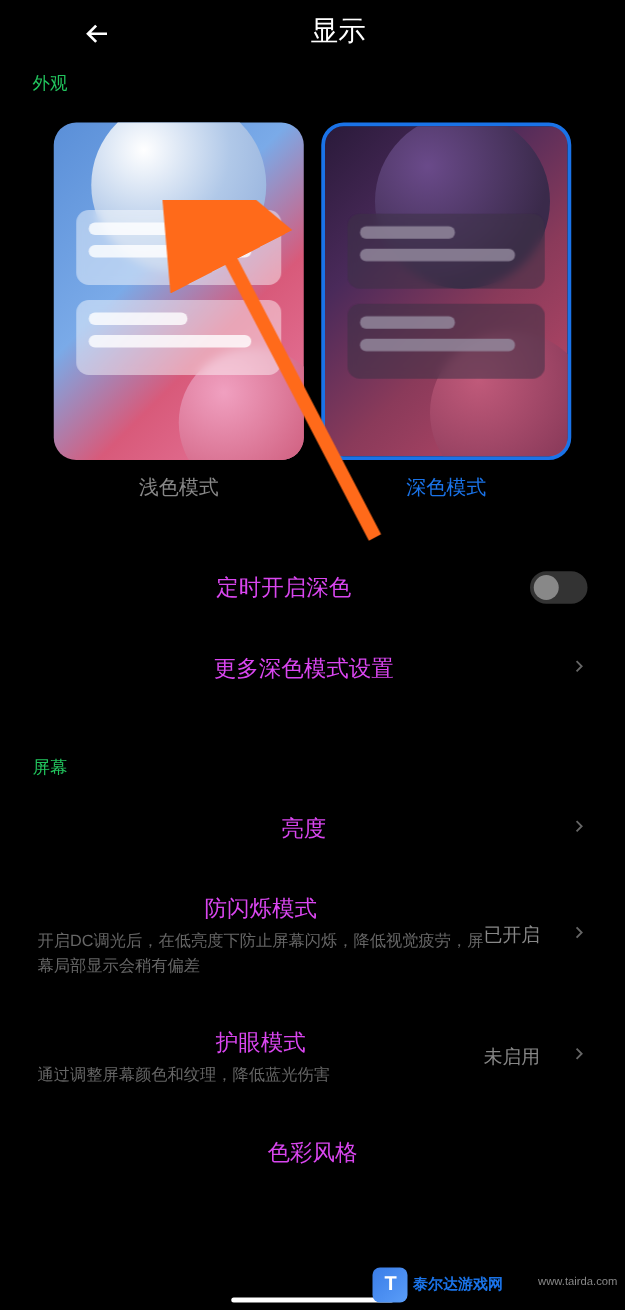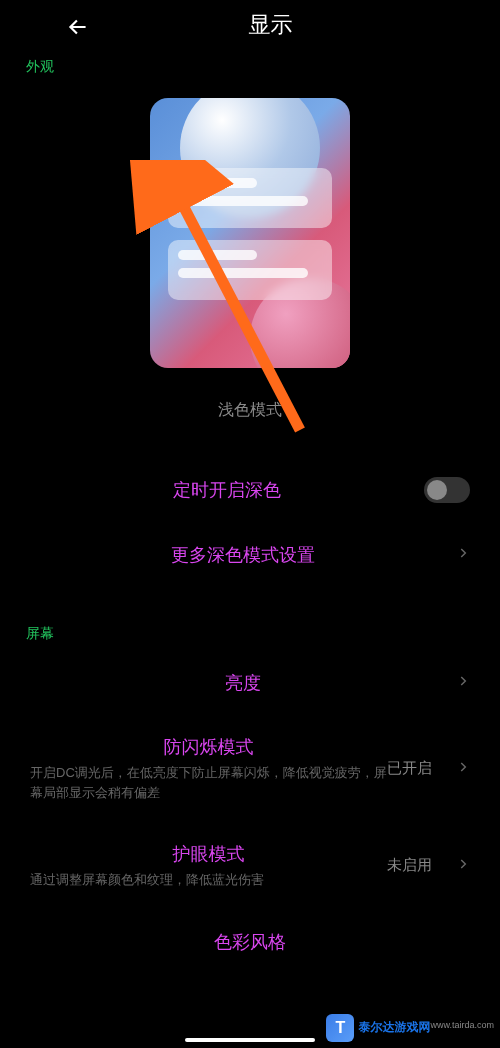--- a/index.html
+++ b/index.html
@@ -49,21 +49,20 @@
       gap: 14px;
       padding: 14px 34px 8px 34px;
       justify-content: center;
     }
     .theme-card {
       width: 200px;
       display: flex;
       flex-direction: column;
       align-items: center;
       cursor: pointer;
-      gap: 20px;
     }
     .theme-preview {
       width: 200px;
       height: 270px;
       border-radius: 18px;
       position: relative;
       overflow: hidden;
     }
     .theme-preview.selected {
       border: 3px solid #1a73e8;
@@ -214,20 +213,21 @@
       line-height: 1.1;
     }
     .watermark-name {
       font-size: 12px;
       color: #1a73e8;
       font-weight: bold;
     }
     .watermark-url {
       font-size: 9px;
       color: #888;
+      margin-left: 28px;
     }
     .home-indicator {
       position: absolute;
       bottom: 6px;
       left: 50%;
       transform: translateX(-50%);
       width: 130px;
       height: 4px;
       background: #fff;
       border-radius: 2px;
@@ -256,20 +256,35 @@
         <div class="mock-line short"></div>
         <div class="mock-line long"></div>
       </div>
       <div class="mock-card bottom">
         <div class="mock-line short"></div>
         <div class="mock-line long"></div>
       </div>
     </div>
     <div class="theme-label">浅色模式</div>
   </div>
+  <div class="theme-card">
+    <div class="theme-preview dark selected">
+      <div class="wallpaper-circle c1"></div>
+      <div class="wallpaper-circle c2"></div>
+      <div class="mock-card top">
+        <div class="mock-line short"></div>
+        <div class="mock-line long"></div>
+      </div>
+      <div class="mock-card bottom">
+        <div class="mock-line short"></div>
+        <div class="mock-line long"></div>
+      </div>
+    </div>
+    <div class="theme-label selected">深色模式</div>
+  </div>
 </div>
 
 <div style="height:28px"></div>
 
 <div class="setting-row">
   <div class="main">
     <div class="setting-title">定时开启深色</div>
   </div>
   <div class="toggle">
     <div class="toggle-knob"></div>

